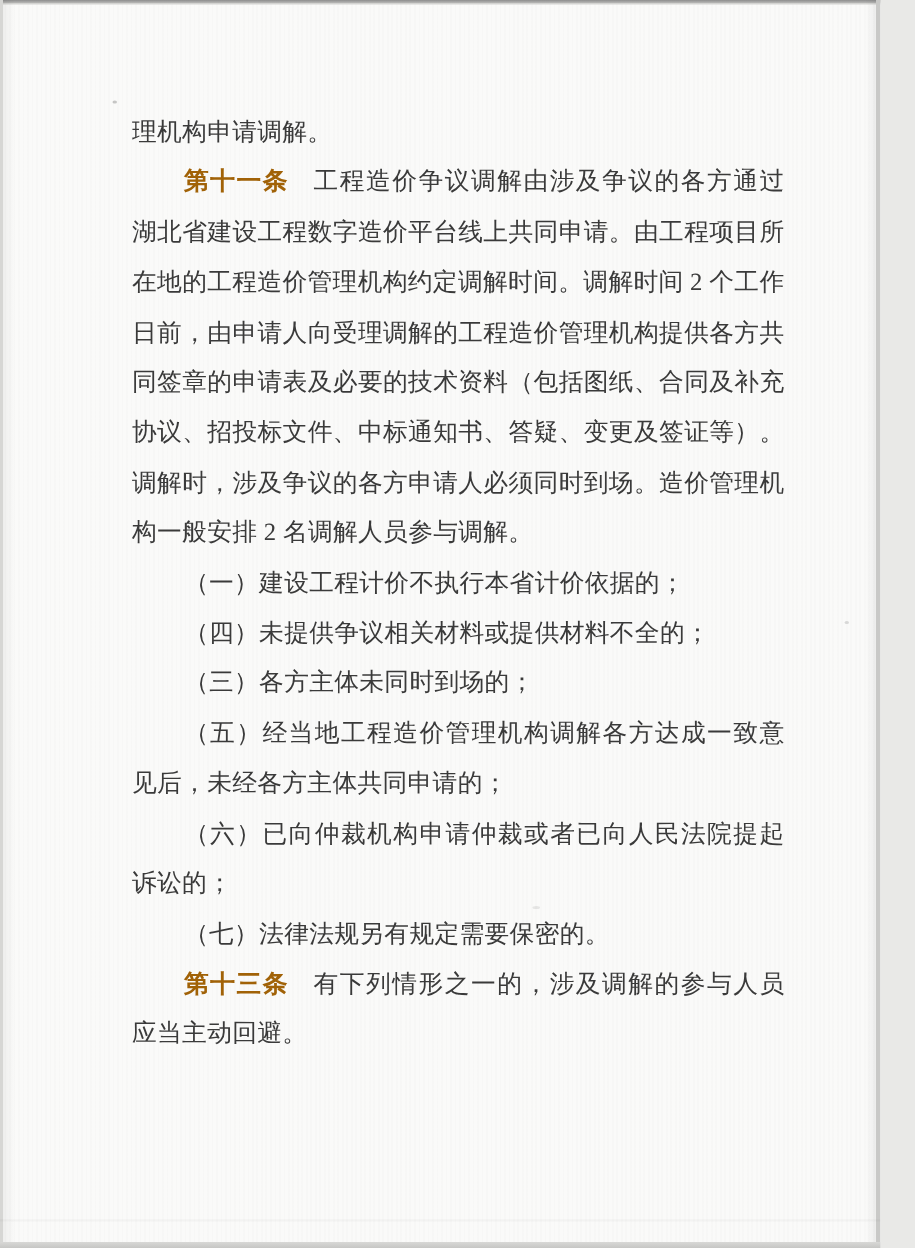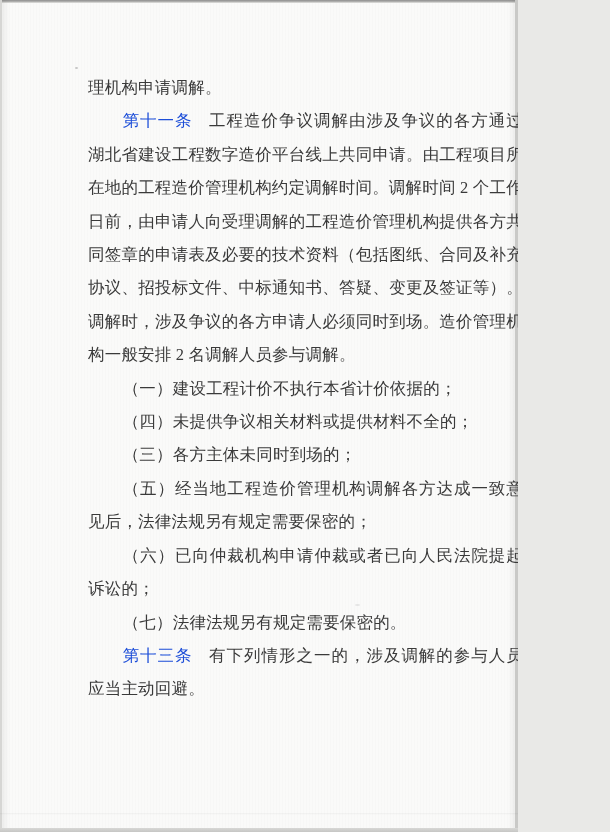--- a/index.html
+++ b/index.html
@@ -2,21 +2,21 @@
 <html><head>
 <meta charset="utf-8">
 <style>
   html, body {
     margin: 0;
     padding: 0;
     background: #e9e9e7;
   }
   .page {
     position: relative;
-    width: 518px;
+    width: 587px;
     height: 832px;
     margin: 0;
     background: #fafaf9;
     overflow: hidden;
     font-family: "Liberation Serif", "DejaVu Serif", serif;
   }
   
   .page::before {
     content: "";
     position: absolute;
@@ -74,22 +74,22 @@
     width: 435px;
     font-size: 16.5px;
     line-height: 33.4px;
     letter-spacing: 0.2px;
     color: #3a3a3a;
     text-align: justify;
   }
   .para { margin: 0; }
   .para.indent { text-indent: 2.1em; }
   .term {
-    font-weight: 400;
-    color: #1d4ed8;
+    font-weight: 700;
+    color: #a16207;
     margin-right: 1em;
   }
 </style>
 </head>
 <body>
 
 <div class="page">
 
   <div class="edge-top"></div>
   <div class="edge-top-soft"></div>
@@ -110,21 +110,21 @@
     <p class="para indent"><span class="term">第十一条</span><span>工程造价争议调解由涉及争议的各方通过湖北省建设工程数字造价平台线上共同申请。由工程项目所在地的工程造价管理机构约定调解时间。调解时间 2 个工作日前，由申请人向受理调解的工程造价管理机构提供各方共同签章的申请表及必要的技术资料（包括图纸、合同及补充协议、招投标文件、中标通知书、答疑、变更及签证等）。调解时，涉及争议的各方申请人必须同时到场。造价管理机构一般安排 2 名调解人员参与调解。</span></p>
 
 
     <p class="para indent"><span>（一）建设工程计价不执行本省计价依据的；</span></p>
 
 
     <p class="para indent"><span>（四）未提供争议相关材料或提供材料不全的；</span></p>
 
     <p class="para indent"><span>（三）各方主体未同时到场的；</span></p>
 
-    <p class="para indent"><span>（五）经当地工程造价管理机构调解各方达成一致意见后，法律法规另有规定需要保密的；</span></p>
+    <p class="para indent"><span>（五）经当地工程造价管理机构调解各方达成一致意见后，未经各方主体共同申请的；</span></p>
 
     <p class="para indent"><span>（六）已向仲裁机构申请仲裁或者已向人民法院提起诉讼的；</span></p>
 
     <p class="para indent"><span>（七）法律法规另有规定需要保密的。</span></p>
 
     <p class="para indent"><span class="term">第十三条</span><span>有下列情形之一的，涉及调解的参与人员应当主动回避。</span></p>
 
   </div>
 </div>
 

